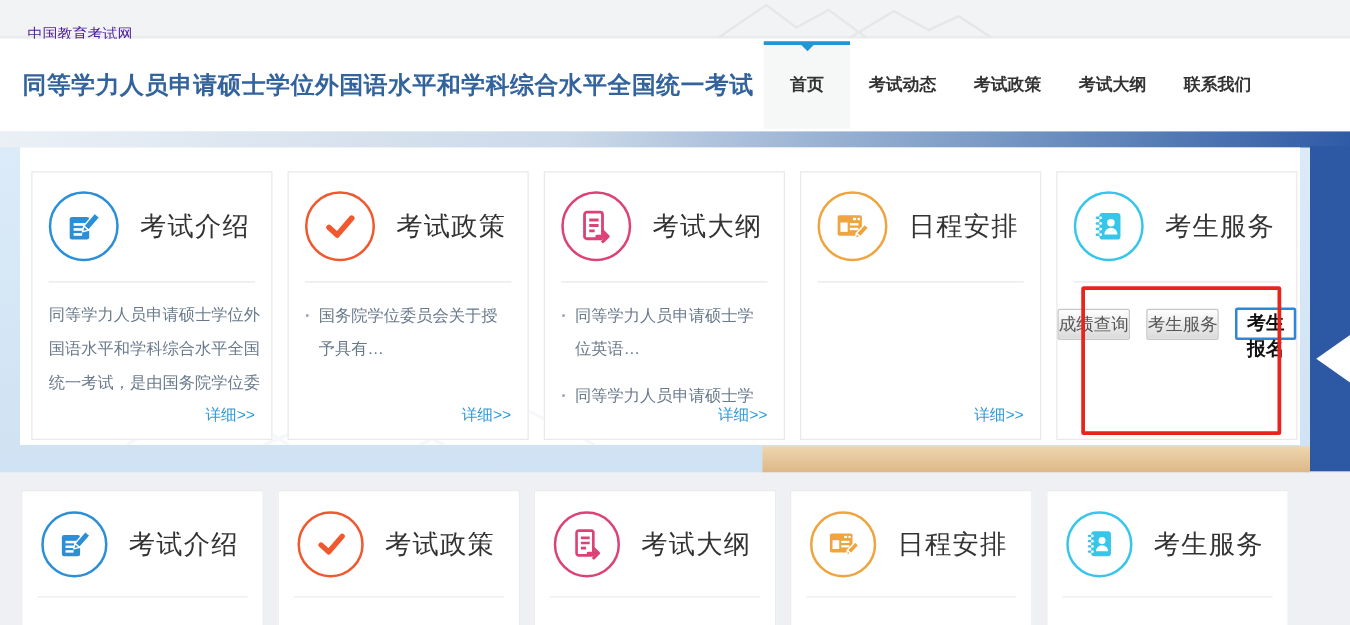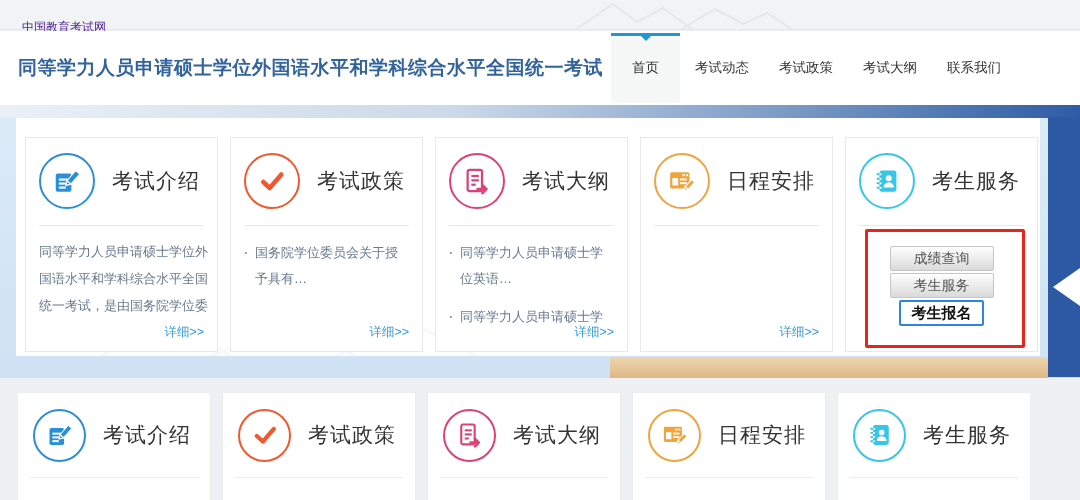--- a/index.html
+++ b/index.html
@@ -7,21 +7,21 @@
   .stage { position:relative; width:1080px; height:500px; background:#edeff2; overflow:hidden; }
 
   
   .topbar { position:absolute; top:0; left:0; width:100%; height:30px; background:#f2f3f4; border-bottom:1px solid #e6e7e9; z-index:5; }
   .site-name { position:absolute; left:22px; top:0; line-height:30px; font-size:12px; color:#4c1d95;margin-top:12px; }
   .topbar-wm { position:absolute; left:575px; top:0; opacity:.9; }
 
   
   .header { position:absolute; top:31px; left:0; width:100%; height:74px; background:#fff; z-index:5; }
   .page-title { position:absolute; left:18px; top:50%; transform:translateY(-50%); font-size:19px; font-weight:700; color:#33639c; letter-spacing:.5px; white-space:nowrap; }
-  .nav { position:absolute; right:64px; top:2px; bottom:2px; display:flex; }
+  .nav { position:absolute; right:64px; top:2px; bottom:2px; display:flex;font-weight:bold; }
   .nav-item { position:relative; display:flex; align-items:center; justify-content:center; font-size:13.5px; color:#333; padding:0 15px; cursor:pointer; white-space:nowrap; }
   .nav-item.active { background:#f6f7f7; padding:0 21px; }
   .tab-topline { position:absolute; top:0; left:0; right:0; height:3px; background:#2196d3; }
   .tab-caret { position:absolute; top:3px; left:50%; transform:translateX(-50%); width:0; height:0; border:5px solid transparent; border-top-color:#2196d3; }
 
   
   .banner { position:absolute; top:105px; left:0; width:100%; height:273px; background:linear-gradient(180deg,#dcebf8,#cfe2f3); }
   .banner-topband { position:absolute; top:0; left:0; width:100%; height:13px;
       background:linear-gradient(90deg,#eaf0f6 0%,#ccd9e9 42%,#7d9cc6 72%,#2f5ba6 100%); }
   .banner-ribbon { position:absolute; top:12px; right:0; width:32px; height:260px; background:#2d58a4; }
@@ -46,21 +46,21 @@
   .bullet { position:relative; padding-left:11px; font-size:13px; line-height:26px; color:#68798b; }
   .bullet::before { content:"·"; position:absolute; left:0; top:0; font-weight:bold; color:#8a97a5; }
   .bullet + .bullet { margin-top:12px; }
   .bullet.clip { max-height:32px; overflow:hidden; }
   .card-link { position:absolute; right:13px; bottom:10px; font-size:12.5px; color:#2f9ad8; cursor:pointer; }
 
   
   .c-blue{color:#2b8fd8} .c-red{color:#f1582e} .c-rose{color:#dc4277} .c-orange{color:#efa53f} .c-cyan{color:#35c6e9}
 
   
-  .svc-btns { position:absolute; top:108px; left:0; right:0; display:flex; flex-direction:column; align-items:center; gap:2px; }
+  .svc-btns { position:absolute; top:108px; left:0; right:0; display:flex; flex-direction:row; align-items:center; gap:13px; }
   .btn-gray { width:104px; height:25px; line-height:23px; text-align:center; font-size:14px; color:#555;
       background:linear-gradient(180deg,#fefefe,#dadada); border:1px solid #c6c6c6; border-radius:2px; cursor:pointer; }
   .btn-primary { width:85px; height:26px; line-height:21px; text-align:center; font-size:15px; font-weight:700; color:#111;
       background:#fff; border:2px solid #2e86d9; border-radius:2px; cursor:pointer; }
   .red-annotation { position:absolute; left:19px; top:91px; width:160px; height:119px; border:3px solid #e8241c; border-radius:2px; pointer-events:none; z-index:3; }
 
   
   .bottom { position:absolute; top:378px; left:0; width:100%; height:122px; background:#eef0f3; }
   .bcard { position:absolute; top:392px; width:194px; height:150px; background:#fff; border:1px solid #ececec; z-index:2; cursor:pointer; }
   .bcard.p0{left:17px} .bcard.p1{left:222px} .bcard.p2{left:427px} .bcard.p3{left:632px} .bcard.p4{left:837px}

